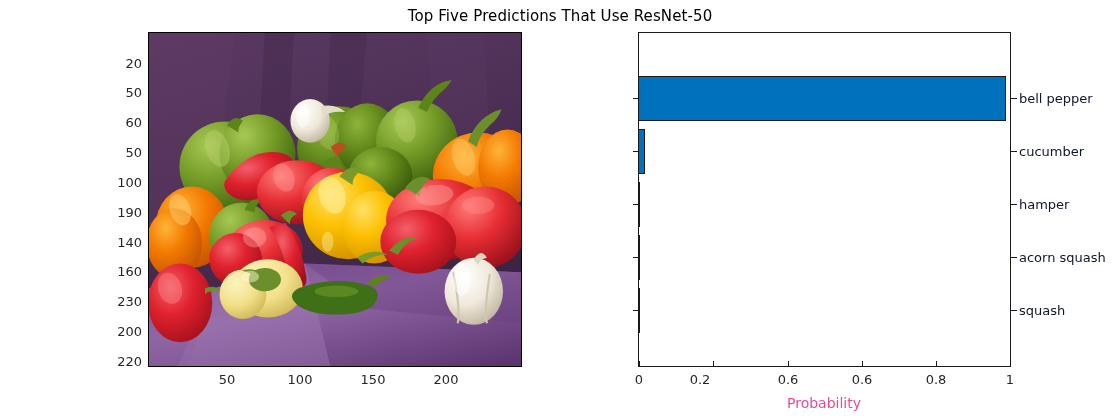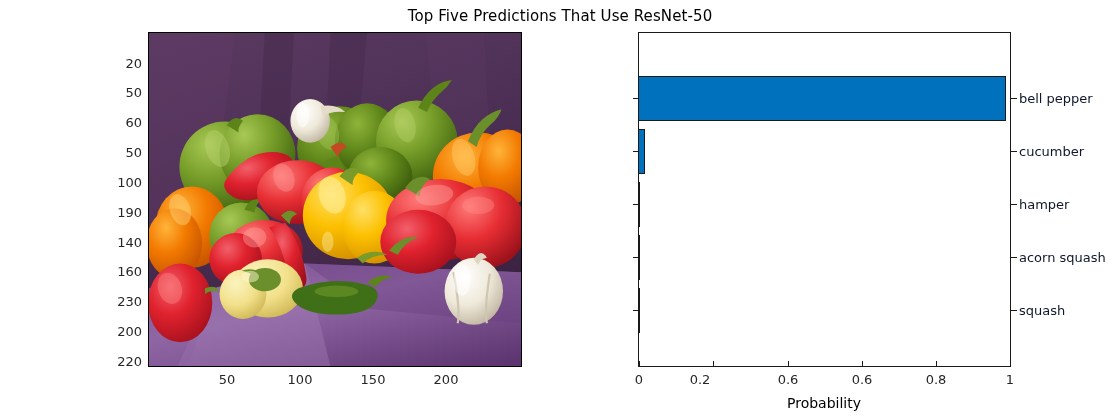--- a/index.html
+++ b/index.html
@@ -35,21 +35,21 @@
            box-sizing:border-box;border:1px solid #1a1a1a;background:#fff;}
   .bar{position:absolute;background:#0072bd;border:1px solid #1a1a1a;
        box-sizing:border-box;left:-1px;}
   .barlabel{position:absolute;left:1019px;font-size:13px;color:#0f172a;
             transform:translateY(-50%);white-space:nowrap;}
   .bar-ytick{position:absolute;left:1011px;width:6px;height:1px;background:#1a1a1a;}
   .bar-ytick-in{position:absolute;left:633px;width:6px;height:1px;background:#1a1a1a;}
   .bar-xtick{position:absolute;top:361px;width:1px;height:6px;background:#1a1a1a;}
   .bar-xlab{position:absolute;top:372px;font-size:13px;color:#262626;
             transform:translateX(-50%);}
-  .axis-title{position:absolute;top:395px;font-size:14px;color:#000000;
+  .axis-title{position:absolute;top:395px;font-size:14px;color:#ec4899;
               transform:translateX(-50%);}
 </style>
 </head>
 <body>
 
 <div class="fig">
 
   <div class="title">Top Five Predictions That Use ResNet-50</div>
 
   <div class="imgaxes">

